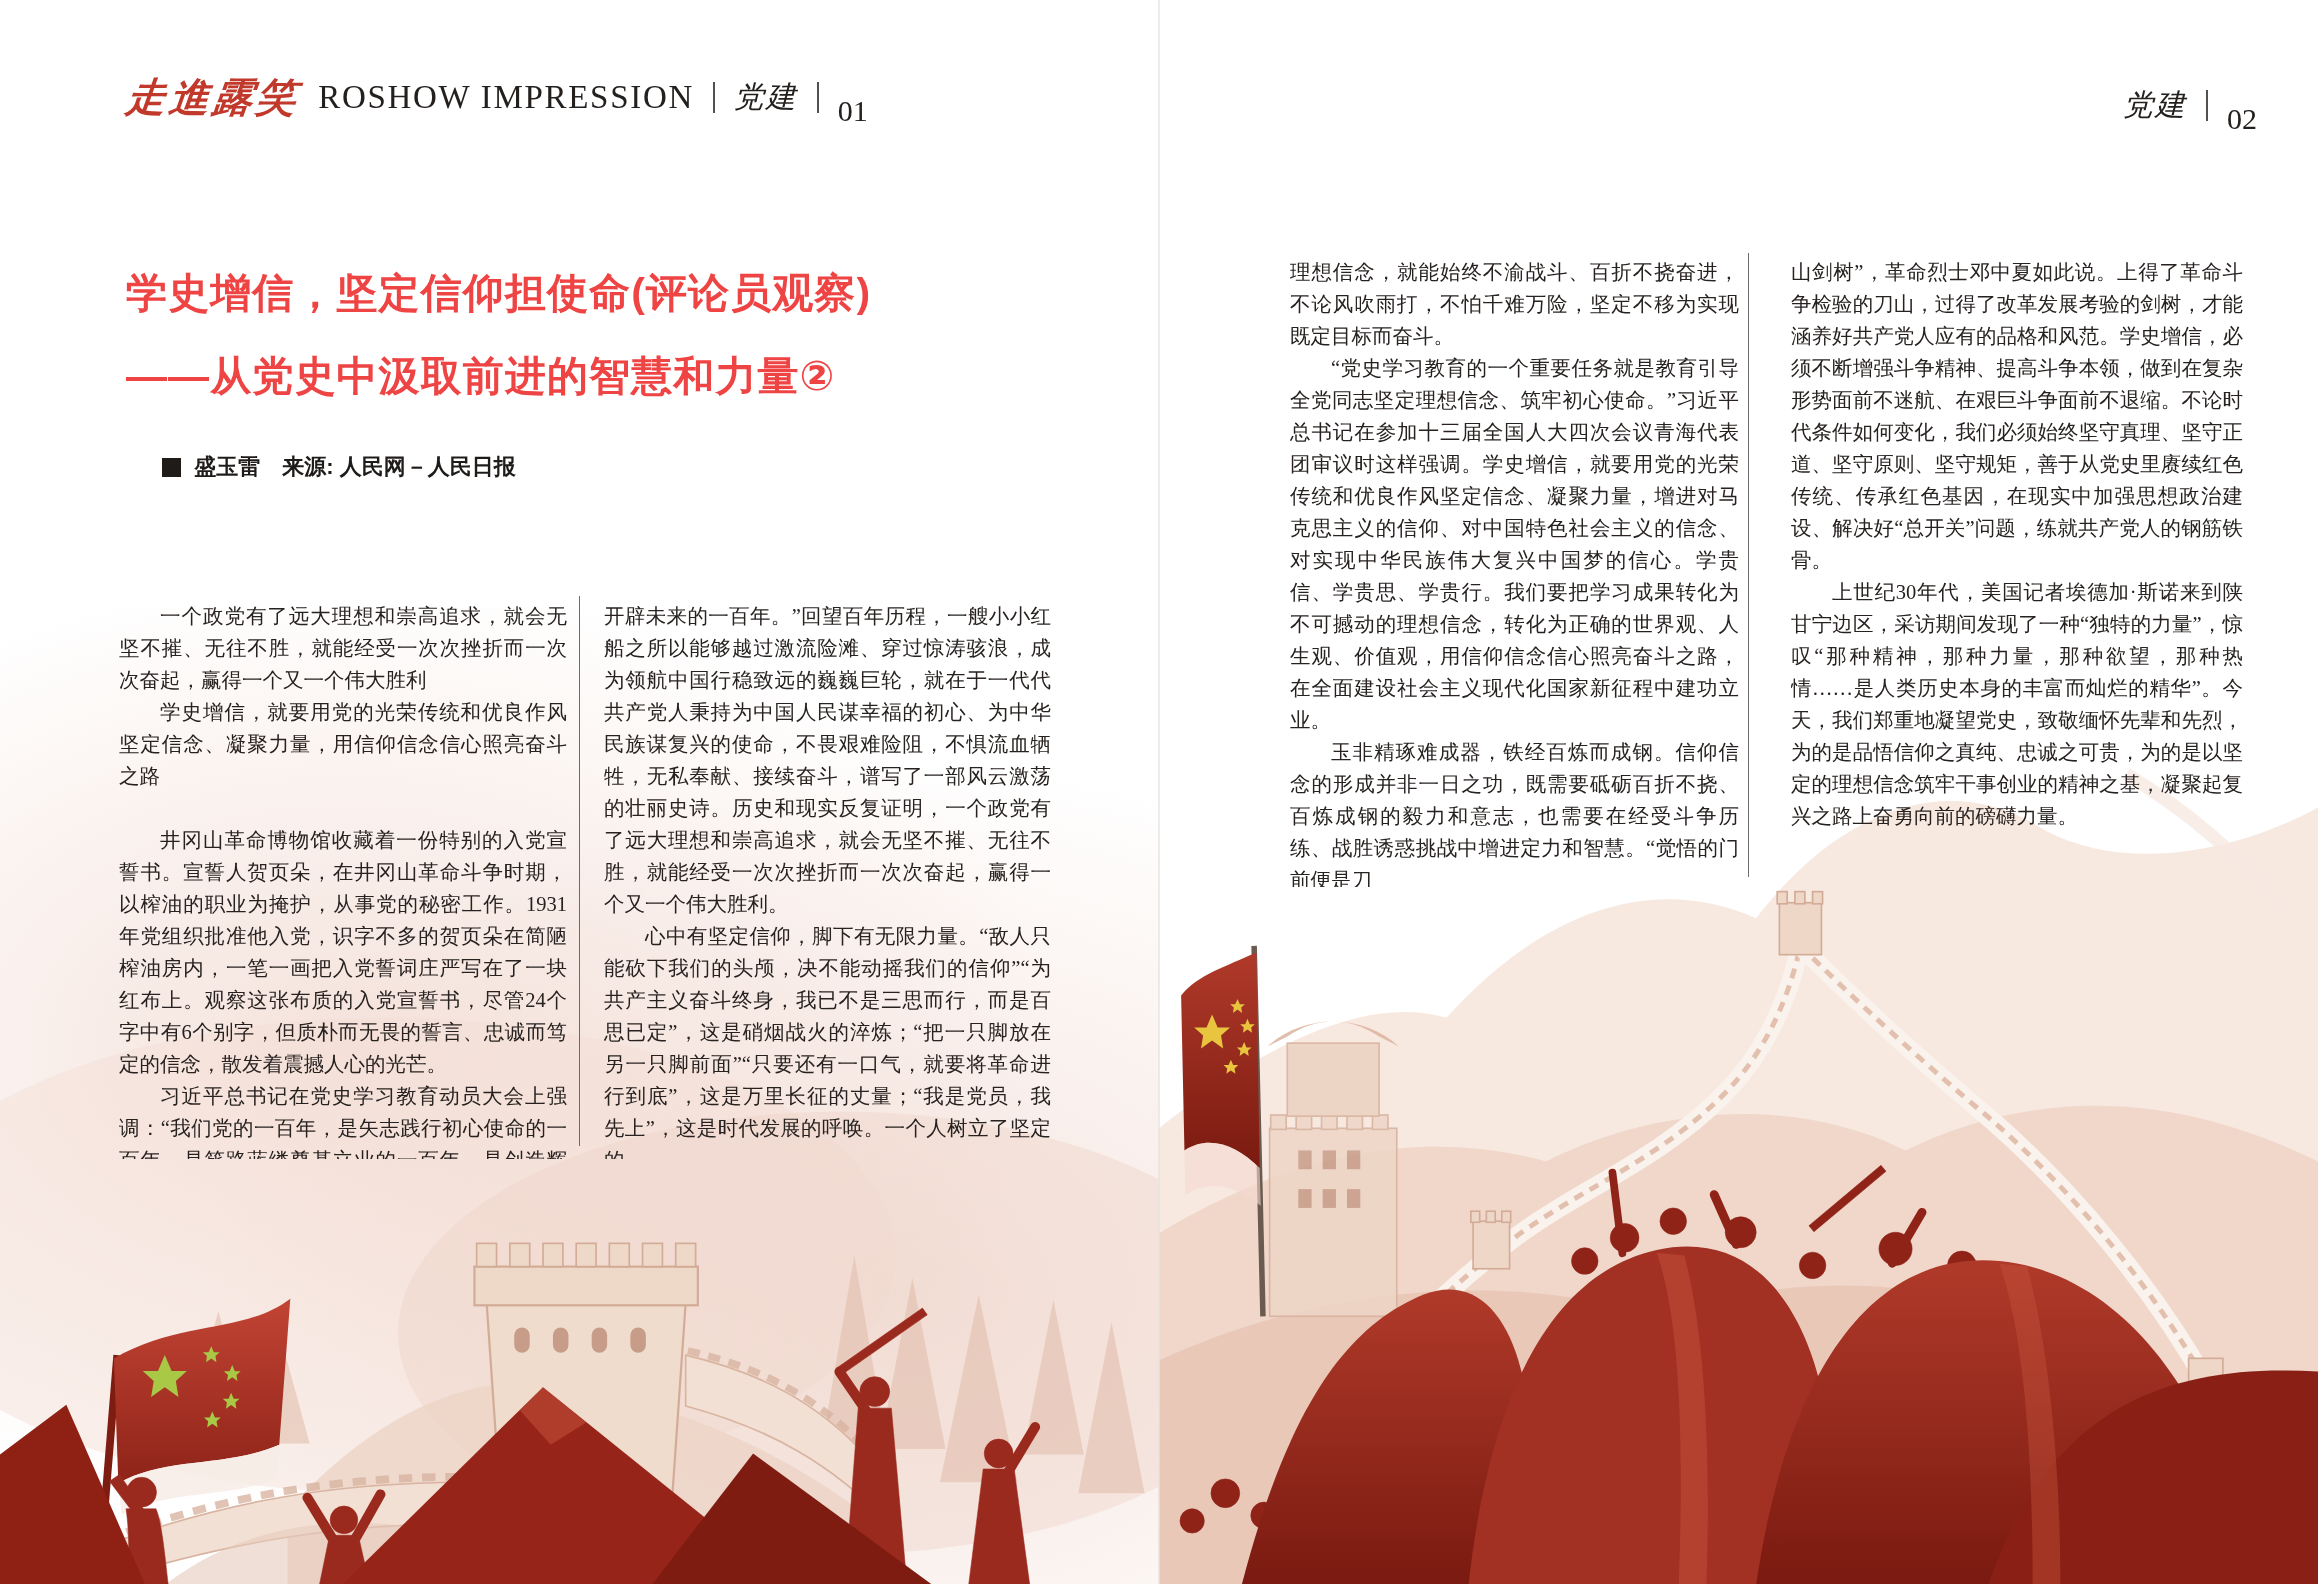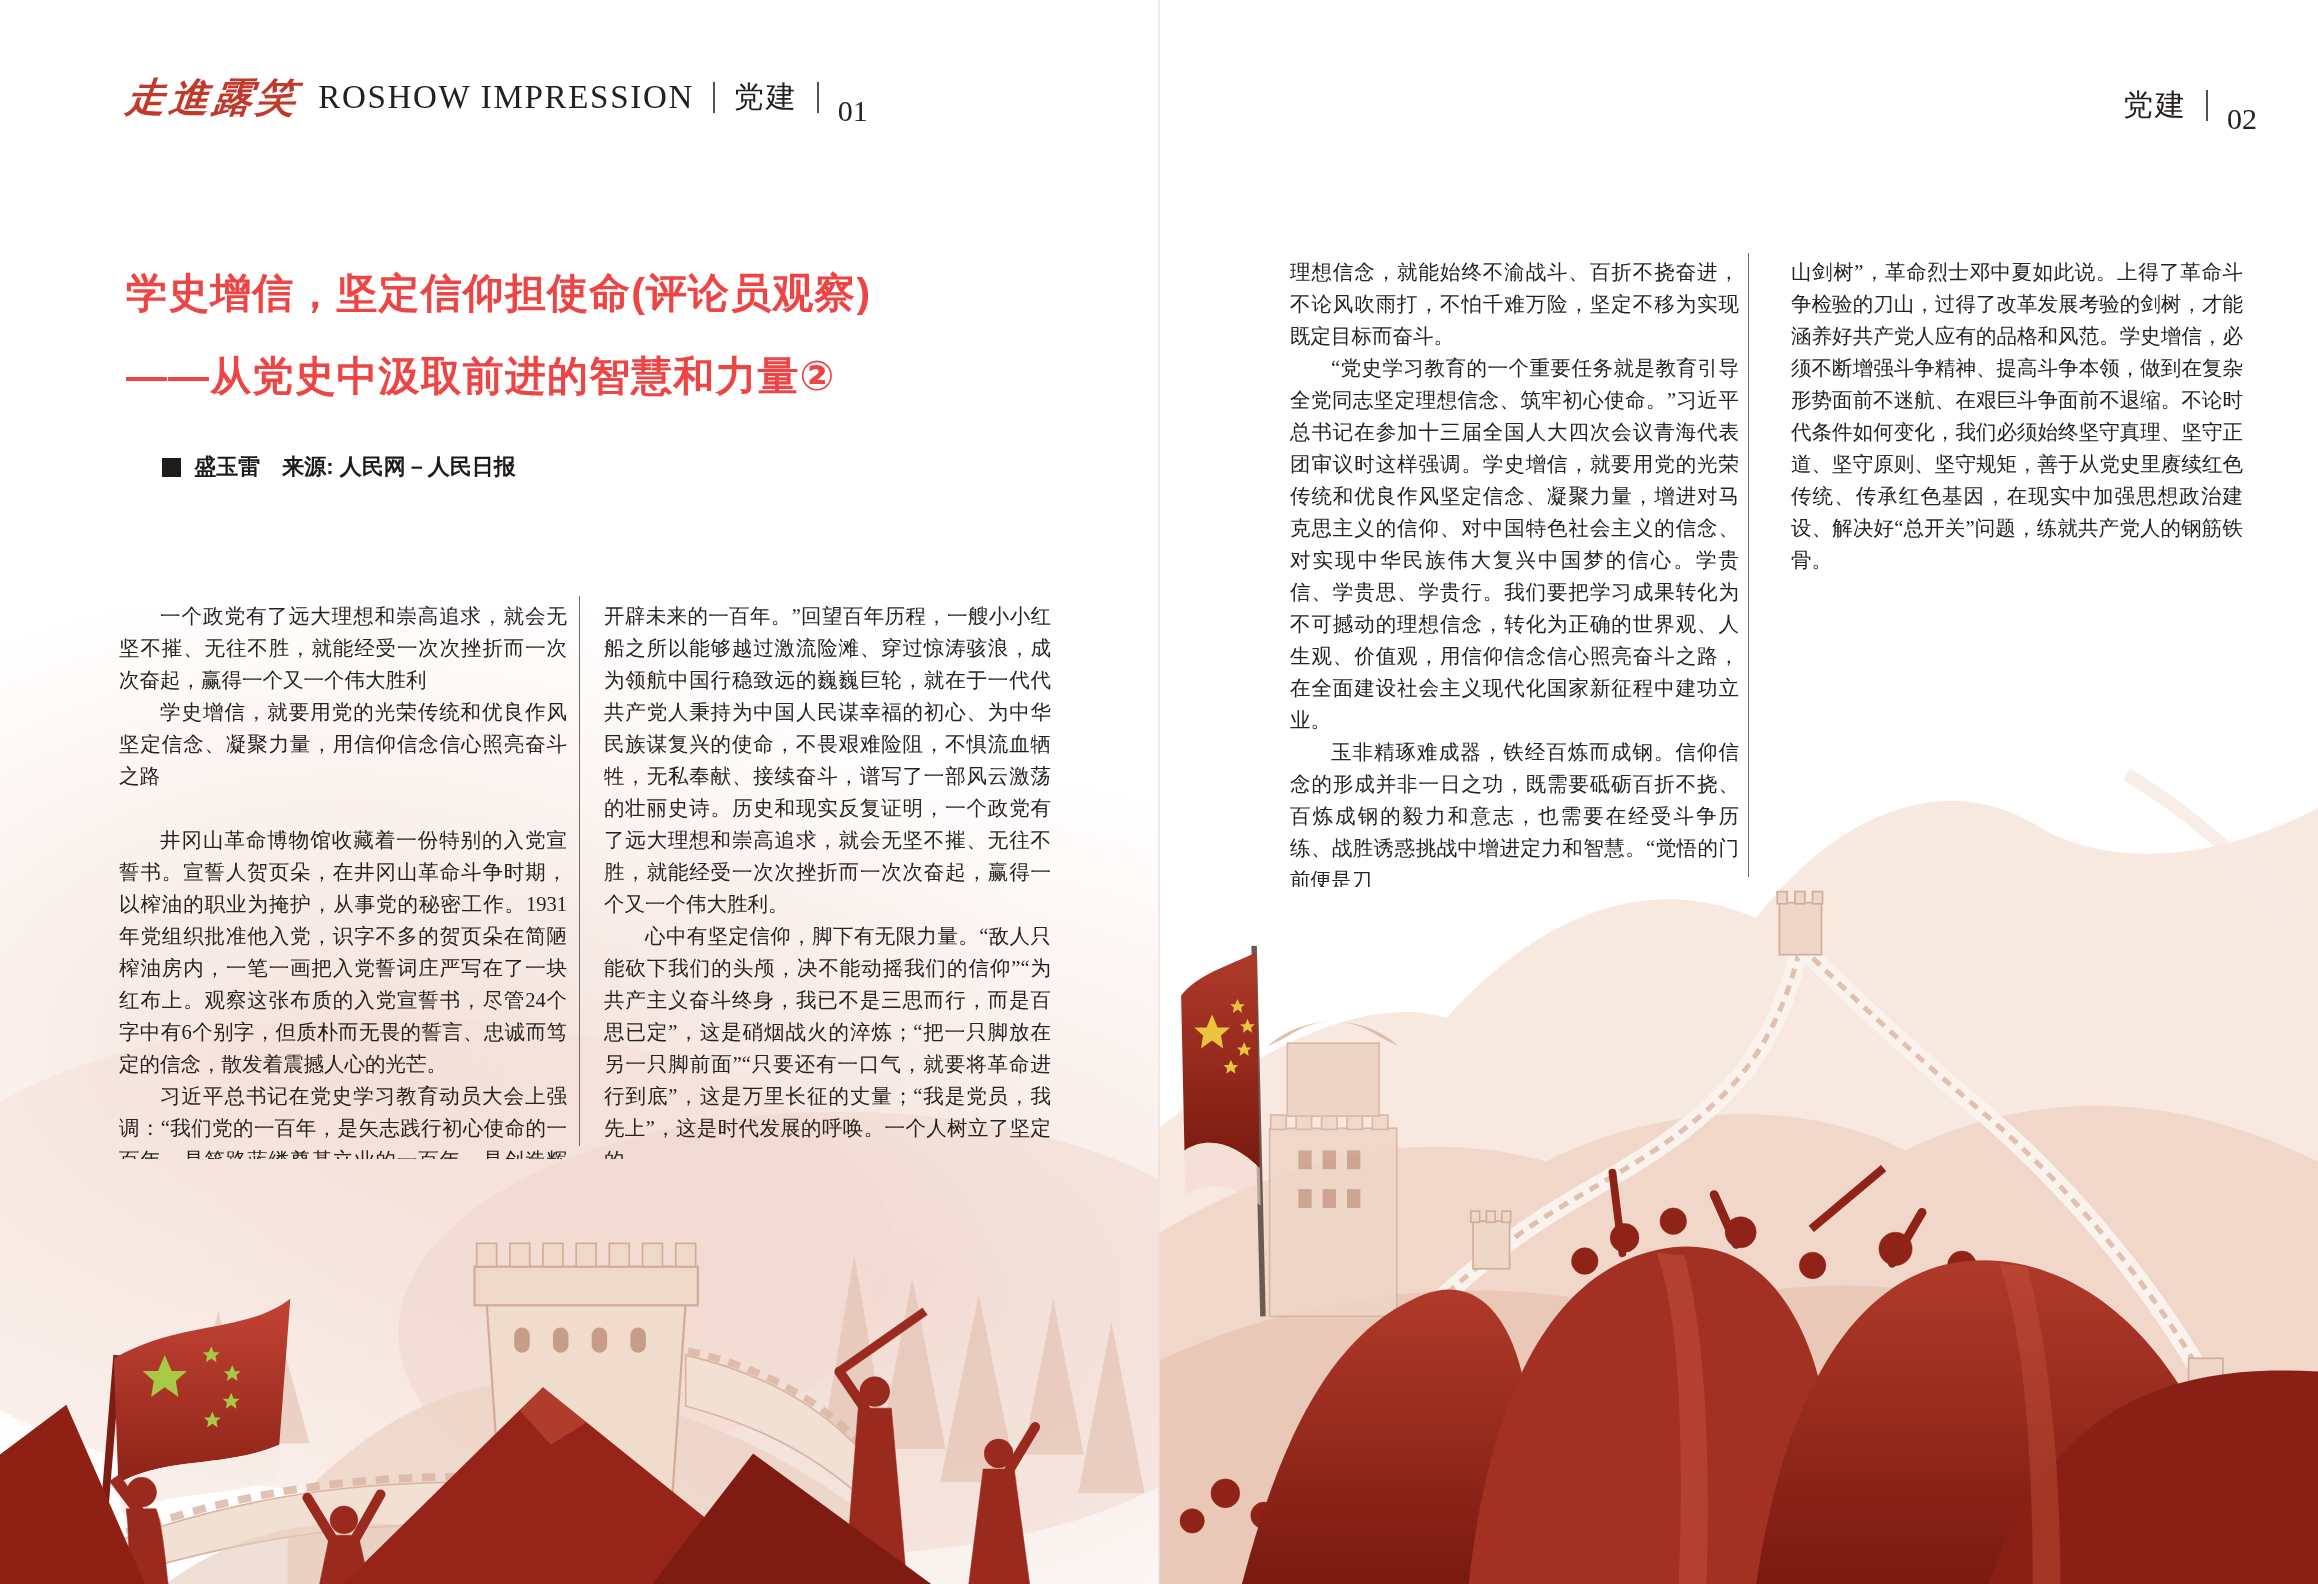--- a/index.html
+++ b/index.html
@@ -6,21 +6,21 @@
   .spread{position:relative;width:2319px;height:1584px;background:#ffffff;overflow:hidden;
           font-family:"Liberation Serif","DejaVu Serif",serif;color:#272220;}
   .abs{position:absolute;}
 
   
   .hdr-left{left:126px;top:66px;display:flex;align-items:center;gap:19px;}
   .logo{font-family:"DejaVu Serif",serif;font-style:italic;font-weight:bold;
         font-size:40px;color:#c0392b;letter-spacing:3.3px;transform:skewX(-6deg);}
   .magname{font-family:"Liberation Serif",serif;font-size:33px;letter-spacing:1.7px;color:#24201e;}
   .hdr-sep{width:1.7px;height:31px;background:#55504c;}
-  .hdr-cn{font-size:30px;color:#24201e;letter-spacing:2.2px;}
+  .hdr-cn{font-size:30px;color:#24201e;letter-spacing:2.2px;font-style:italic;}
   .hdr-num{font-size:30px;color:#24201e;margin-top:28px;}
   .hdr-right{right:62px;top:74px;display:flex;align-items:center;gap:19px;}
 
   
   .title{left:126px;top:252px;width:940px;
          font-family:"Liberation Sans","DejaVu Sans",sans-serif;font-weight:bold;
          font-size:41px;line-height:83px;color:#ef4444;letter-spacing:1.1px;}
   .byline{left:126px;top:452px;display:flex;align-items:center;
           font-family:"Liberation Sans","DejaVu Sans",sans-serif;font-weight:bold;
           font-size:22px;color:#1f1b19;padding-left:36px;}
@@ -198,20 +198,21 @@
     <div class="abs col col3">
       <p class="cont">理想信念，就能始终不渝战斗、百折不挠奋进，不论风吹雨打，不怕千难万险，坚定不移为实现既定目标而奋斗。</p>
       <p>“党史学习教育的一个重要任务就是教育引导全党同志坚定理想信念、筑牢初心使命。”习近平总书记在参加十三届全国人大四次会议青海代表团审议时这样强调。学史增信，就要用党的光荣传统和优良作风坚定信念、凝聚力量，增进对马克思主义的信仰、对中国特色社会主义的信念、对实现中华民族伟大复兴中国梦的信心。学贵信、学贵思、学贵行。我们要把学习成果转化为不可撼动的理想信念，转化为正确的世界观、人生观、价值观，用信仰信念信心照亮奋斗之路，在全面建设社会主义现代化国家新征程中建功立业。</p>
       <p>玉非精琢难成器，铁经百炼而成钢。信仰信念的形成并非一日之功，既需要砥砺百折不挠、百炼成钢的毅力和意志，也需要在经受斗争历练、战胜诱惑挑战中增进定力和智慧。“觉悟的门前便是刀</p>
     </div>
 
     <div class="abs vsep vsep-r"></div>
 
     <div class="abs col col4">
       <p class="cont">山剑树”，革命烈士邓中夏如此说。上得了革命斗争检验的刀山，过得了改革发展考验的剑树，才能涵养好共产党人应有的品格和风范。学史增信，必须不断增强斗争精神、提高斗争本领，做到在复杂形势面前不迷航、在艰巨斗争面前不退缩。不论时代条件如何变化，我们必须始终坚守真理、坚守正道、坚守原则、坚守规矩，善于从党史里赓续红色传统、传承红色基因，在现实中加强思想政治建设、解决好“总开关”问题，练就共产党人的钢筋铁骨。</p>
+      <p>上世纪30年代，美国记者埃德加·斯诺来到陕甘宁边区，采访期间发现了一种“独特的力量”，惊叹“那种精神，那种力量，那种欲望，那种热情……是人类历史本身的丰富而灿烂的精华”。今天，我们郑重地凝望党史，致敬缅怀先辈和先烈，为的是品悟信仰之真纯、忠诚之可贵，为的是以坚定的理想信念筑牢干事创业的精神之基，凝聚起复兴之路上奋勇向前的磅礴力量。</p>
     </div>
 
     <svg class="abs art" style="left:1159px;top:708px;" width="1159" height="876" viewBox="0 0 2096 1584">
       <defs>
         <linearGradient id="rg1" x1="0" y1="0" x2="0" y2="1">
           <stop offset="0" stop-color="#b03a2a"></stop>
             <stop offset="1" stop-color="#7a1a10"></stop>
         </linearGradient>
         <path id="star-b" d="M0,-10 L2.94,-3.09 L9.51,-3.09 L4.76,1.18 L5.88,8.09 L0,3.82 L-5.88,8.09 L-4.76,1.18 L-9.51,-3.09 L-2.94,-3.09 Z"></path>
       </defs>

